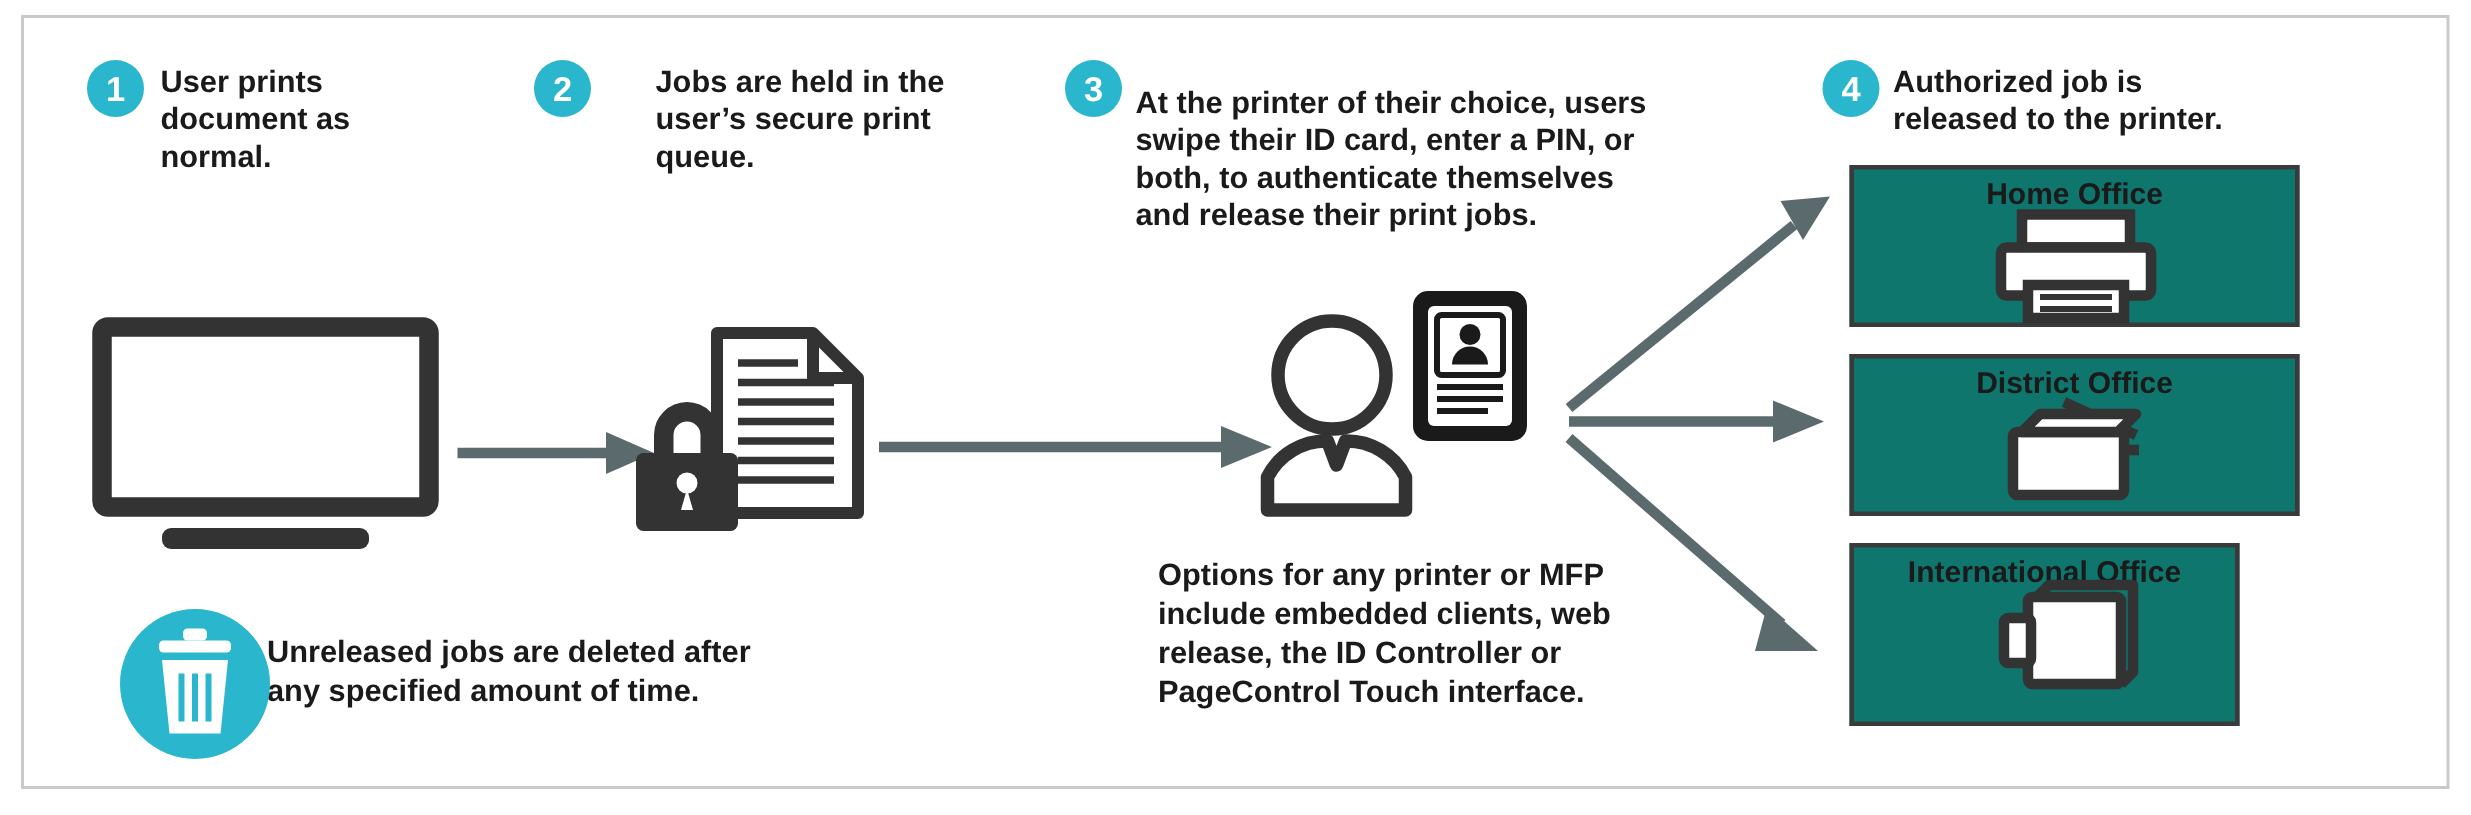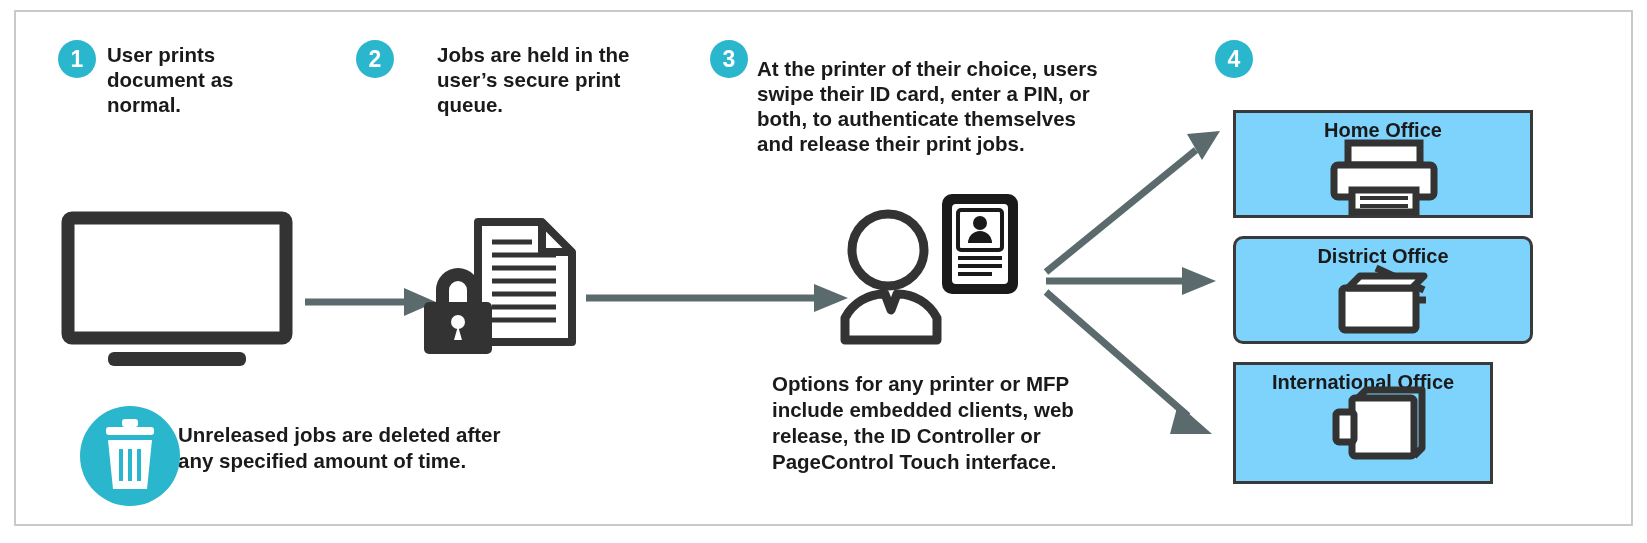--- a/index.html
+++ b/index.html
@@ -52,21 +52,21 @@
     font-weight: bold;
     font-size: 20.5px;
     line-height: 26px;
     color: #1a1a1a;
     white-space: pre-line;
   }
   .office-box {
     position: absolute;
     border: 3px solid #3a3a3a;
     box-sizing: border-box;
-    background: #7dd3fc;
+    background: #0f766e;
   }
   .office-label {
     position: absolute;
     width: 100%;
     text-align: center;
     top: 6px;
     font-weight: bold;
     font-size: 20px;
     color: #1a1a1a;
   }
@@ -96,33 +96,35 @@
 user’s secure print
 queue.</div>
 
   <div class="badge" style="left:710px; top:40px;">3</div>
   <div class="step-text" style="left:757px; top:56px; width:400px;">At the printer of their choice, users
 swipe their ID card, enter a PIN, or
 both, to authenticate themselves
 and release their print jobs.</div>
 
   <div class="badge" style="left:1215px; top:40px;">4</div>
+  <div class="step-text" style="left:1262px; top:42px; width:290px;">Authorized job is
+released to the printer.</div>
 
   <div class="note-text" style="left:772px; top:371px; width:380px;">Options for any printer or MFP
 include embedded clients, web
 release, the ID Controller or
 PageControl Touch interface.</div>
   <div class="note-text" style="left:178px; top:422px; width:400px;">Unreleased jobs are deleted after
 any specified amount of time.</div>
 
   <div class="office-box" style="left:1233px; top:110px; width:300px; height:108px;">
     <div class="office-label">Home Office</div>
   </div>
 
-  <div class="office-box" style="left:1233px; top:236px; width:300px; height:108px;border-radius:10px;">
+  <div class="office-box" style="left:1233px; top:236px; width:300px; height:108px;">
     <div class="office-label">District Office</div>
   </div>
 
   <div class="office-box" style="left:1233px; top:362px; width:260px; height:122px;">
     <div class="office-label">International Office</div>
   </div>
 
   <svg class="layer" viewBox="0 0 1647 543" xmlns="http://www.w3.org/2000/svg">
 
     <g stroke="#333333" fill="none">

